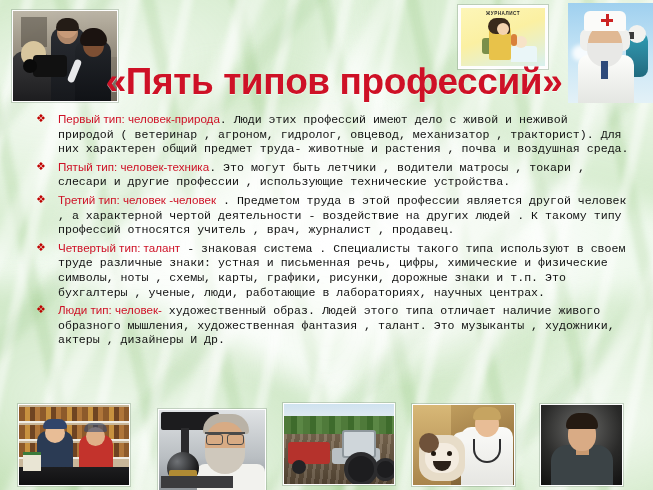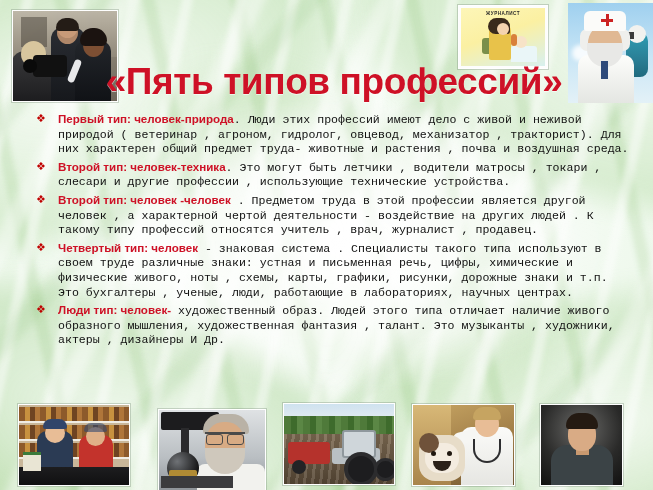--- a/index.html
+++ b/index.html
@@ -90,21 +90,21 @@
     font-size:11.6px;
     line-height:13.6px;
     color:#1a1a1a;
     text-align:left;
   }
   .bullet .marker{
     position:absolute;left:6px;top:-1px;
     color:#C00000;font-size:11px;line-height:14px;
   }
   .bullet .lead{
-    color:#CE1126;font-weight:bold;text-align:center;
+    color:#CE1126;font-weight:normal;text-align:center;
   }
   .bullet .rest{color:#111;font-family:Liberation Mono, monospace;}
 
   
   .photo{position:absolute;overflow:hidden;background:#9aa;}
   .photo.framed{border:1px solid #ffffff;box-shadow:0 0 0 1px rgba(120,140,120,.35);}
 
   
   #photo-interview{left:12px;top:10px;width:104px;height:90px;}
   #photo-interview .sky{position:absolute;inset:0;background:linear-gradient(160deg,#c9c3b6,#8d8577 55%,#6d665a);}
@@ -301,31 +301,31 @@
 
   <div class="body-list">
 
     <div class="bullet">
       <span class="marker">❖</span>
       <span class="lead">Первый тип: человек-природа</span><span class="rest">. Люди этих профессий имеют дело с живой и неживой природой ( ветеринар , агроном, гидролог, овцевод, механизатор , тракторист). Для них характерен общий предмет труда- животные и растения , почва и воздушная среда.</span>
     </div>
 
     <div class="bullet">
       <span class="marker">❖</span>
-      <span class="lead">Второй тип: человек-техника</span><span class="rest">. Это могут быть летчики , водители матросы , токари , слесари  и другие профессии , использующие технические  устройства.</span>
+      <span class="lead">Пятый тип: человек-техника</span><span class="rest">. Это могут быть летчики , водители матросы , токари , слесари  и другие профессии , использующие технические  устройства.</span>
     </div>
 
     <div class="bullet">
       <span class="marker">❖</span>
-      <span class="lead">Второй тип: человек -человек</span><span class="rest"> . Предметом труда в этой профессии является другой  человек , а характерной чертой деятельности - воздействие на других людей . К такому типу профессий относятся учитель , врач, журналист , продавец.</span>
+      <span class="lead">Третий тип: человек -человек</span><span class="rest"> . Предметом труда в этой профессии является другой  человек , а характерной чертой деятельности - воздействие на других людей . К такому типу профессий относятся учитель , врач, журналист , продавец.</span>
     </div>
 
     <div class="bullet">
       <span class="marker">❖</span>
-      <span class="lead">Четвертый тип: человек</span><span class="rest"> - знаковая система . Специалисты такого типа используют в своем труде различные знаки: устная и письменная речь, цифры, химические и физические живого, ноты , схемы, карты, графики, рисунки, дорожные знаки и т.п. Это  бухгалтеры , ученые, люди, работающие в лабораториях, научных центрах.</span>
+      <span class="lead">Четвертый тип: талант</span><span class="rest"> - знаковая система . Специалисты такого типа используют в своем труде различные знаки: устная и письменная речь, цифры, химические и физические символы, ноты , схемы, карты, графики, рисунки, дорожные знаки и т.п. Это  бухгалтеры , ученые, люди, работающие в лабораториях, научных центрах.</span>
     </div>
 
     <div class="bullet">
       <span class="marker">❖</span>
       <span class="lead">Люди тип: человек-</span><span class="rest"> художественный образ. Людей этого типа отличает наличие живого образного мышления, художественная фантазия , талант. Это музыканты , художники, актеры , дизайнеры И Др.</span>
     </div>
 
   </div>
 
   <div class="photo framed" id="photo-shop">

